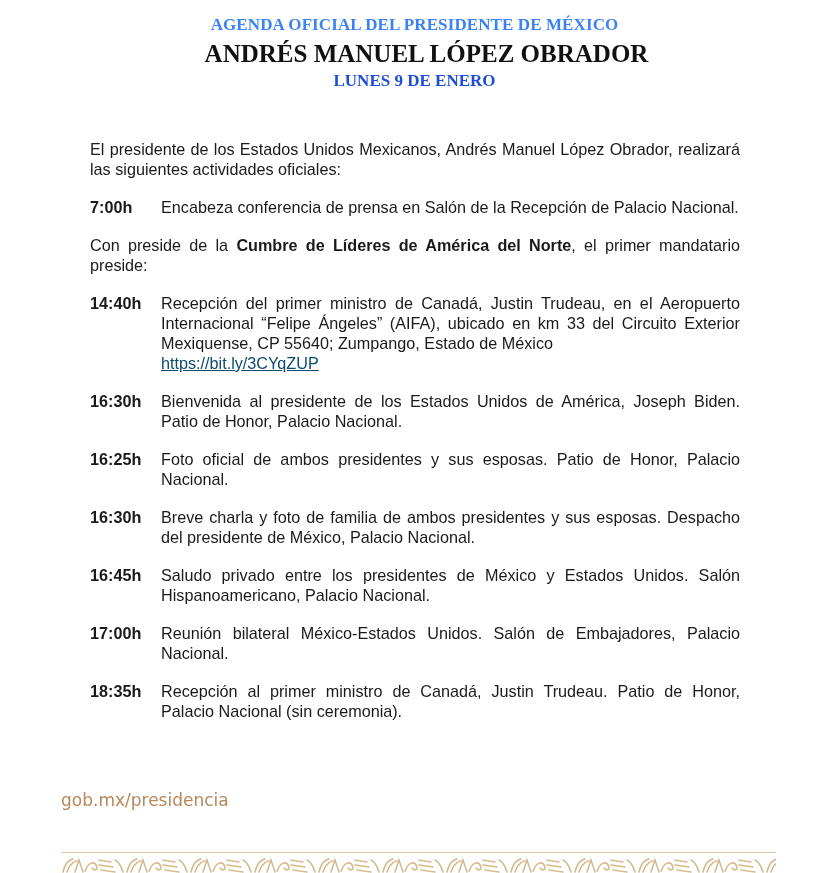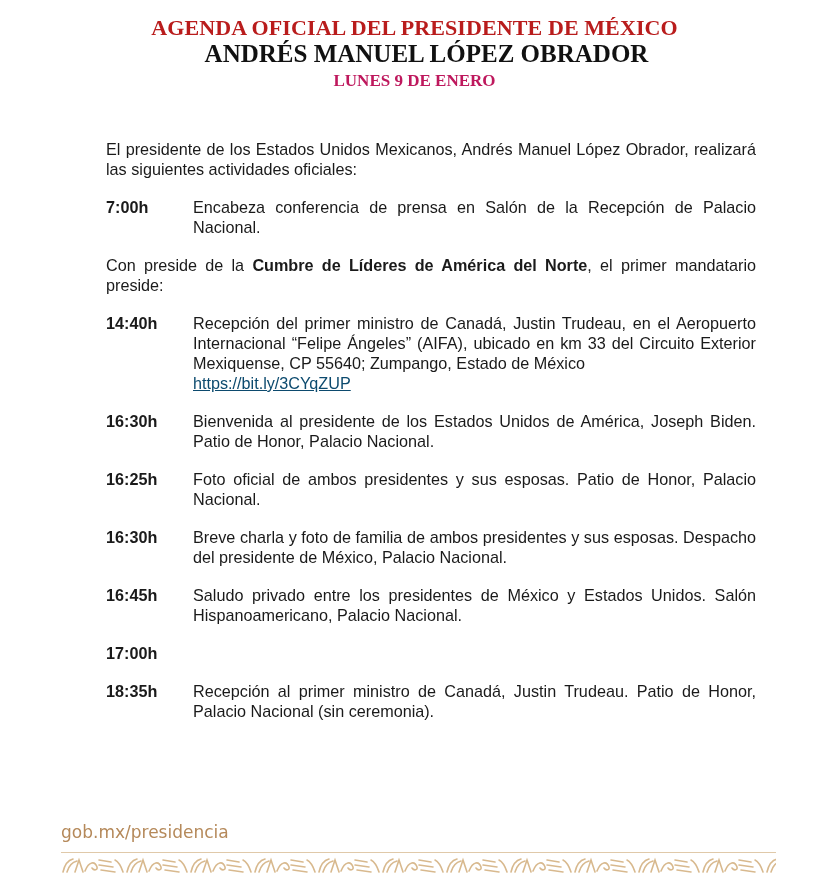--- a/index.html
+++ b/index.html
@@ -1,27 +1,27 @@
 <!DOCTYPE html>
 <html><head>
   <meta charset="utf-8">
   <style>
     html, body { margin: 0; padding: 0; background: #ffffff; }
     body { width: 829px; height: 873px; position: relative; overflow: hidden; }
     .header { position: absolute; left: 0; top: 0; width: 829px; text-align: center; font-family: "Liberation Serif", "DejaVu Serif", serif; font-weight: bold; }
-    .h1 { position: absolute; left: 0; width: 829px; top: 15px; font-size: 22px; color: #b91c1c; letter-spacing: 0.1px; }
+    .h1 { position: absolute; left: 0; width: 829px; top: 15px; font-size: 17px; color: #3b82f6; letter-spacing: 0.1px; }
     .h2 { position: absolute; left: 12px; width: 829px; top: 40px; font-size: 25px; color: #111; }
-    .h3 { position: absolute; left: 0; width: 829px; top: 71px; font-size: 17px; color: #be185d; }
-    .content { position: absolute; left: 90px; top: 139px; width: 650px; font-family: "Liberation Sans", "DejaVu Sans", sans-serif; font-size: 16.2px; line-height: 20px; color: #1a1a1a; margin-left: 16px; }
+    .h3 { position: absolute; left: 0; width: 829px; top: 71px; font-size: 17px; color: #1d4ed8; }
+    .content { position: absolute; left: 90px; top: 139px; width: 650px; font-family: "Liberation Sans", "DejaVu Sans", sans-serif; font-size: 16.2px; line-height: 20px; color: #1a1a1a; }
     .para { text-align: justify; margin: 0 0 18px 0; }
-    .event { display: flex; margin: 0 0 18px 0; gap: 16px; }
+    .event { display: flex; margin: 0 0 18px 0; }
     .time { width: 71px; flex: 0 0 71px; font-weight: bold; }
     .desc { flex: 1; text-align: justify; }
     .desc a { color: #0c4a6e; text-decoration: underline; }
-    .footer-link { position: absolute; left: 61px; top: 822px; font-family: "DejaVu Sans", "Liberation Sans", sans-serif; font-size: 17px; color: #b5895a; }
+    .footer-link { position: absolute; left: 61px; top: 790px; font-family: "DejaVu Sans", "Liberation Sans", sans-serif; font-size: 17px; color: #b5895a; }
     .footer-rule { position: absolute; left: 61px; top: 852px; width: 715px; height: 1px; background: #e0c9a9; }
     .footer-pattern { position: absolute; left: 61px; top: 857px; width: 715px; height: 16px; }
   </style>
 </head>
 <body>
 
 <div class="header">
   <div class="h1">AGENDA OFICIAL DEL PRESIDENTE DE MÉXICO</div>
   <div class="h2">ANDRÉS MANUEL LÓPEZ OBRADOR</div>
   <div class="h3">LUNES 9 DE ENERO</div>
@@ -57,20 +57,21 @@
     <div class="event">
       <div class="time">16:30h</div>
       <div class="desc">Breve charla y foto de familia de ambos presidentes y sus esposas. Despacho del presidente de México, Palacio Nacional.</div>
     </div>
     <div class="event">
       <div class="time">16:45h</div>
       <div class="desc">Saludo privado entre los presidentes de México y Estados Unidos. Salón Hispanoamericano, Palacio Nacional.</div>
     </div>
     <div class="event">
       <div class="time">17:00h</div>
+      <div class="desc">Reunión bilateral México-Estados Unidos. Salón de Embajadores, Palacio Nacional.</div>
     </div>
     <div class="event">
       <div class="time">18:35h</div>
       <div class="desc">Recepción al primer ministro de Canadá, Justin Trudeau. Patio de Honor, Palacio Nacional (sin ceremonia).</div>
     </div>
   </div>
 </div>
 
 <div class="footer-link">gob.mx/presidencia</div>
 <div class="footer-rule"></div>

